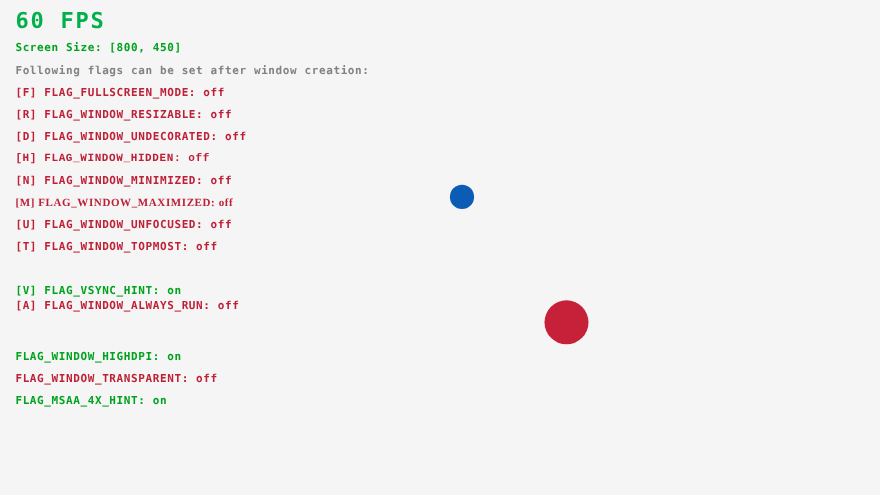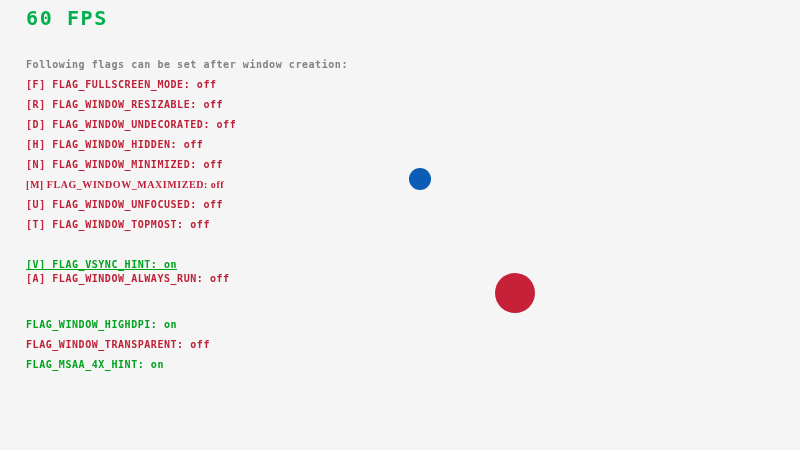--- a/index.html
+++ b/index.html
@@ -13,21 +13,21 @@
     height: 450px;
     overflow: hidden;
     background: #f5f5f5;
     font-family: "DejaVu Sans Mono", "Liberation Mono", monospace;
     -webkit-font-smoothing: none;
   }
 
   
   #hud {
     position: absolute;
-    left: 16px;
+    left: 4px;
     top: 0;
     width: 664px;
     height: 450px;
     z-index: 3;
     border-radius: 28px;
   }
 
   .line {
     position: absolute;
     left: 10px;
@@ -87,34 +87,35 @@
 
 <div id="app" style="background: rgb(245, 245, 245);">
 
   <div class="ball" id="ball-blue" style="left: 409px; top: 168px; width: 22px; height: 22px; background: rgb(11, 92, 181);"></div>
   <div class="ball" id="ball-red" style="left: 495px; top: 273px; width: 40px; height: 40px; background: rgb(198, 33, 56);"></div>
 
   <div id="hud">
 
     <div class="line" id="fps-counter" style="color: rgb(0, 176, 75);">60 FPS</div>
 
+    <div class="line" id="screen-size-line" style="color: rgb(0, 163, 30);">Screen Size: [800, 450]</div>
 
     <div class="line section-header" id="header-after" style="color: rgb(130, 130, 130);">Following flags can be set after window creation:</div>
 
     <div id="flag-list-after">
         <div class="line flag-line" style="top: 80px; color: rgb(190, 33, 55);">[F] FLAG_FULLSCREEN_MODE: off</div>
         <div class="line flag-line" style="top: 100px; color: rgb(190, 33, 55);">[R] FLAG_WINDOW_RESIZABLE: off</div>
         <div class="line flag-line" style="top: 120px; color: rgb(190, 33, 55); text-align: right;">[D] FLAG_WINDOW_UNDECORATED: off</div>
-        <div class="line flag-line" style="top: 140px; color: rgb(190, 33, 55);">[H] FLAG_WINDOW_HIDDEN: off</div>
+        <div class="line flag-line" style="top: 140px; color: rgb(190, 33, 55); font-family: Liberation Mono, monospace;">[H] FLAG_WINDOW_HIDDEN: off</div>
         <div class="line flag-line" style="top: 160px; color: rgb(190, 33, 55);">[N] FLAG_WINDOW_MINIMIZED: off</div>
         <div class="line flag-line" style="top: 180px; color: rgb(190, 33, 55); font-family: Liberation Serif, serif;">[M] FLAG_WINDOW_MAXIMIZED: off</div>
         <div class="line flag-line" style="top: 200px; color: rgb(190, 33, 55); text-align: center;">[U] FLAG_WINDOW_UNFOCUSED: off</div>
         <div class="line flag-line" style="top: 220px; color: rgb(190, 33, 55);">[T] FLAG_WINDOW_TOPMOST: off</div>
         <div class="line flag-line" style="top: 240px; color: rgb(190, 33, 55); margin-top: 34px;">[A] FLAG_WINDOW_ALWAYS_RUN: off</div>
-        <div class="line flag-line on" style="top: 260px; color: rgb(0, 163, 30); text-decoration: underline;">[V] FLAG_VSYNC_HINT: on</div>
+        <div class="line flag-line on" style="top: 260px; color: rgb(0, 163, 30);">[V] FLAG_VSYNC_HINT: on</div>
       </div>
 
 
     <div id="flag-list-before">
         <div class="line flag-line on" style="top: 320px; color: rgb(0, 163, 30);">FLAG_WINDOW_HIGHDPI: on</div>
         <div class="line flag-line" style="top: 340px; color: rgb(190, 33, 55);">FLAG_WINDOW_TRANSPARENT: off</div>
         <div class="line flag-line on" style="top: 360px; color: rgb(0, 163, 30);">FLAG_MSAA_4X_HINT: on</div>
       </div>
 
   </div>

